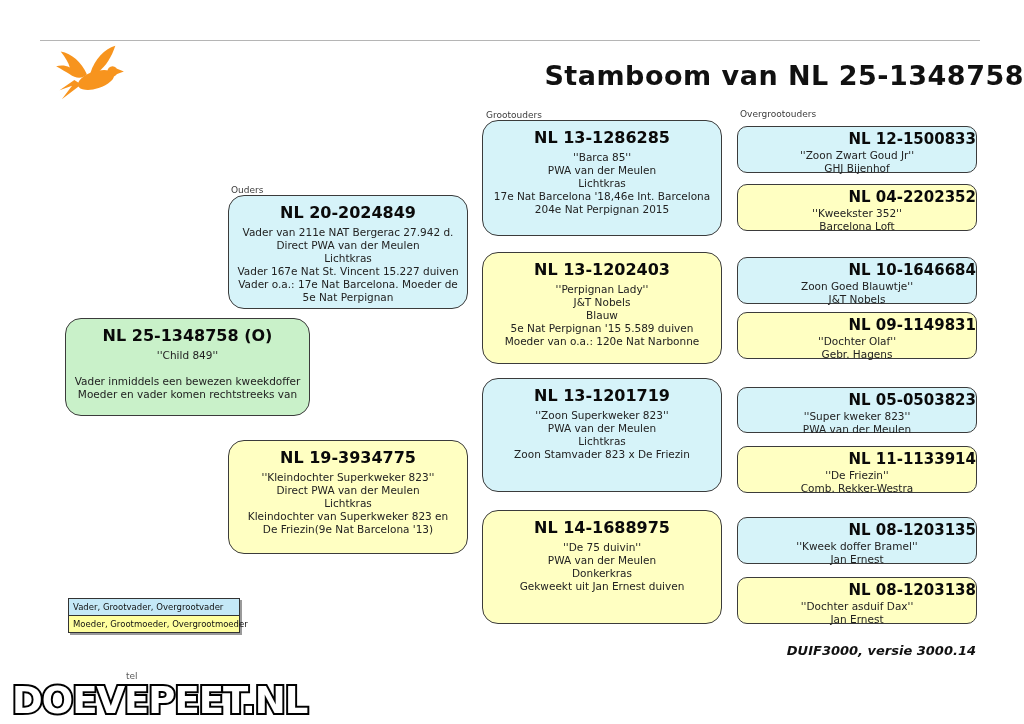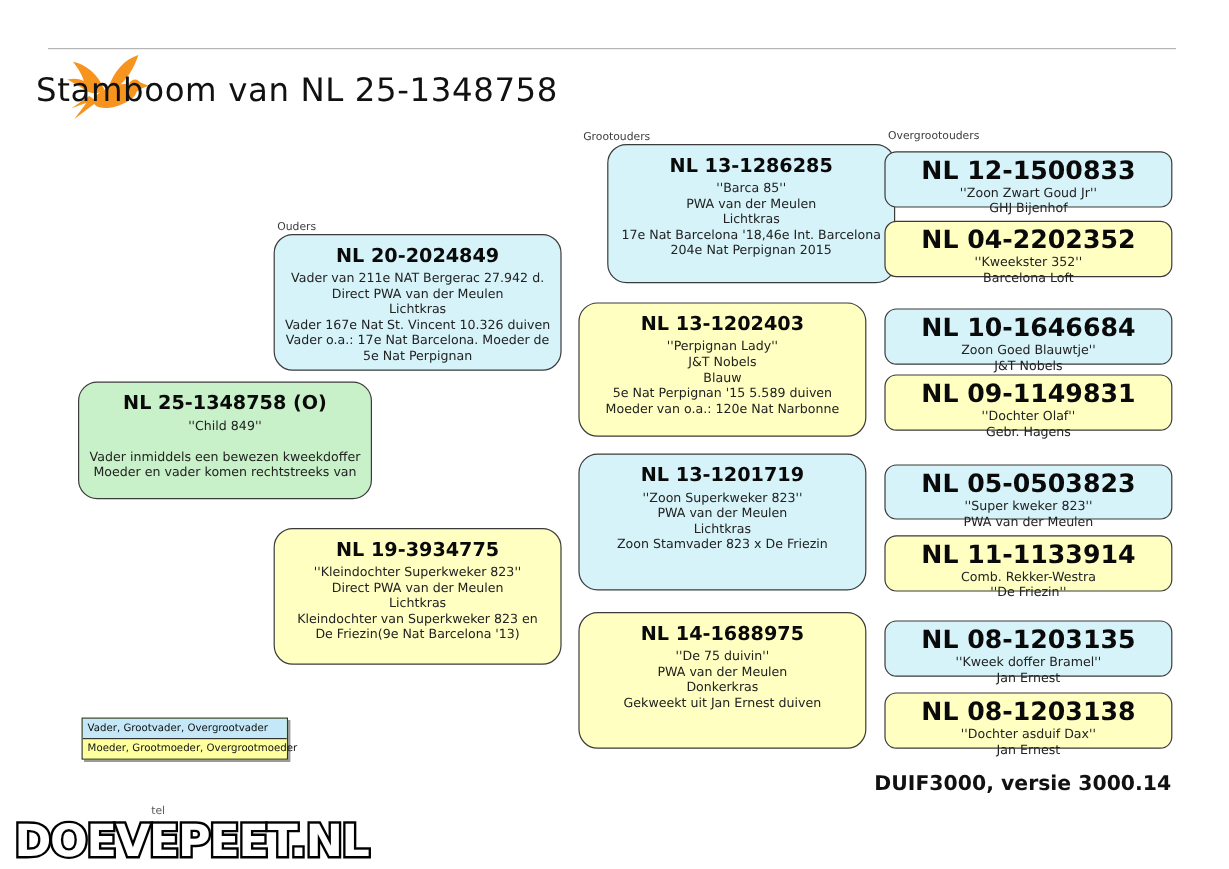--- a/index.html
+++ b/index.html
@@ -4,22 +4,22 @@
 <style>
   html,body{margin:0;padding:0;}
   body{
     width:1024px;height:724px;position:relative;background:#ffffff;
     font-family:"DejaVu Sans","Liberation Sans",sans-serif;color:#1c1c1c;
     overflow:hidden;
   }
   .topline{position:absolute;left:40px;top:40px;width:940px;border-top:1px solid #b5b5b5;}
   .logo{position:absolute;left:55px;top:42px;width:74px;height:68px;}
   .page-title{
-    position:absolute;left:0;top:60px;width:1024px;text-align:left;
-    font-size:27px;font-weight:normal;color:#111;padding-left:30px;box-sizing:border-box;
+    position:absolute;left:0;top:60px;width:1024px;text-align:right;
+    font-size:27px;font-weight:bold;color:#111;padding-left:30px;box-sizing:border-box;
     letter-spacing:0.5px;
   }
   .col-label{position:absolute;font-size:9px;color:#3c3c3c;}
   .lbl-ouders{left:231px;top:185px;}
   .lbl-groot{left:486px;top:110px;}
   .lbl-overgroot{left:740px;top:109px;}
 
   .box{
     position:absolute;border:1px solid #3b3b3b;border-radius:16px;
     text-align:center;box-sizing:border-box;padding-top:7px;
@@ -27,48 +27,48 @@
   .blue{background:#d6f3f9;}
   .yellow{background:#ffffc2;}
   .green{background:#c9f1c9;}
   .box-title{font-size:16px;font-weight:bold;color:#0a0a0a;margin-bottom:4px;white-space:nowrap;}
   .box-lines{font-size:10.5px;line-height:13px;color:#222;}
   .box-lines div{white-space:nowrap;}
 
   .subject{left:65px;top:318px;width:245px;height:98px;}
   .p1{left:228px;top:195px;width:240px;height:114px;}
   .p2{left:228px;top:440px;width:240px;height:114px;}
-  .g1{left:506px;top:120px;width:240px;height:116px;}
+  .g1{left:482px;top:120px;width:240px;height:116px;}
   .g2{left:482px;top:252px;width:240px;height:112px;}
   .g3{left:482px;top:378px;width:240px;height:114px;}
   .g4{left:482px;top:510px;width:240px;height:114px;}
 
   .sbox{border-radius:10px;padding-top:3px;width:240px;left:737px;}
-  .sbox .box-title{font-size:21px;margin-bottom:1px;}
+  .sbox .box-title{font-size:15px;margin-bottom:1px;text-align:right;}
   .gg1{top:126px;height:47px;}
   .gg2{top:184px;height:47px;}
   .gg3{top:257px;height:47px;}
   .gg4{top:312px;height:47px;}
   .gg5{top:387px;height:46px;}
   .gg6{top:446px;height:47px;}
   .gg7{top:517px;height:47px;}
   .gg8{top:577px;height:47px;}
 
   .legend{
     position:absolute;left:68px;top:598px;width:170px;
     border:1px solid #333;box-shadow:2px 2px 0 #9a9a9a;background:#bef264;
   }
   .legend-row{font-size:8.5px;line-height:16px;height:16px;padding-left:4px;white-space:nowrap;color:#111;}
   .legend-row.male{background:#c4e8f7;}
   .legend-row.female{background:#ffff9e;border-top:1px solid #333;}
 
   .tel{position:absolute;left:96px;top:671px;font-size:9px;color:#5a5a5a;padding-left:30px;}
   .watermark{position:absolute;left:8px;top:677px;}
   .version{
-    position:absolute;right:48px;top:643px;font-size:17px;font-weight:bold;color:#111;
+    position:absolute;right:48px;top:643px;font-size:13px;font-weight:bold;color:#111;font-style:italic;
   }
 </style>
 </head>
 <body>
 
 <div class="topline"></div>
 
 <div class="logo">
   <svg width="74" height="68" viewBox="0 0 130 110" xmlns="http://www.w3.org/2000/svg">
     <g fill="#F7941E">
@@ -97,21 +97,21 @@
       <div>Moeder en vader komen rechtstreeks van</div>
     </div>
 </div>
 
 <div class="box blue p1">
   <div class="box-title">NL 20-2024849</div>
   <div class="box-lines">
       <div>Vader van 211e NAT Bergerac 27.942 d.</div>
       <div>Direct PWA van der Meulen</div>
       <div>Lichtkras</div>
-      <div>Vader 167e Nat St. Vincent 10.326 duiven</div>
+      <div>Vader 167e Nat St. Vincent 15.227 duiven</div>
       <div>Vader o.a.: 17e Nat Barcelona. Moeder de</div>
       <div>5e Nat Perpignan</div>
     </div>
 </div>
 <div class="box yellow p2">
   <div class="box-title">NL 19-3934775</div>
   <div class="box-lines">
       <div>''Kleindochter Superkweker 823''</div>
       <div>Direct PWA van der Meulen</div>
       <div>Lichtkras</div>
@@ -190,22 +190,22 @@
 <div class="box blue sbox gg5">
   <div class="box-title">NL 05-0503823</div>
   <div class="box-lines">
       <div>''Super kweker 823''</div>
       <div>PWA van der Meulen</div>
     </div>
 </div>
 <div class="box yellow sbox gg6">
   <div class="box-title">NL 11-1133914</div>
   <div class="box-lines">
+      <div>''De Friezin''</div>
       <div>Comb. Rekker-Westra</div>
-      <div>''De Friezin''</div>
     </div>
 </div>
 <div class="box blue sbox gg7">
   <div class="box-title">NL 08-1203135</div>
   <div class="box-lines">
       <div>''Kweek doffer Bramel''</div>
       <div>Jan Ernest</div>
     </div>
 </div>
 <div class="box yellow sbox gg8">

